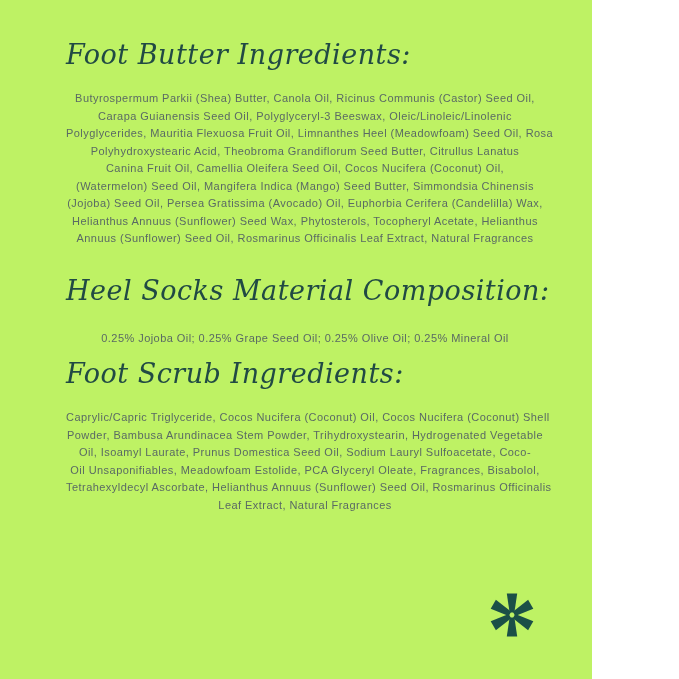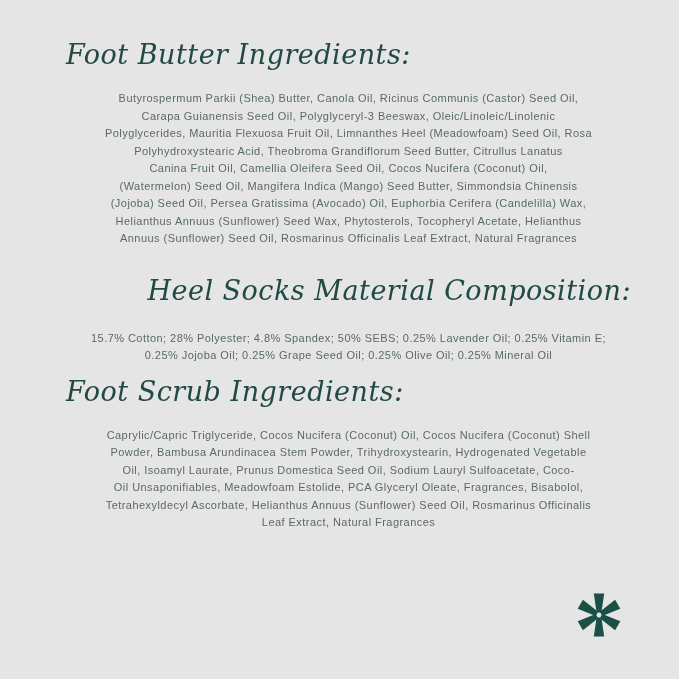--- a/index.html
+++ b/index.html
@@ -1,21 +1,21 @@
 <!DOCTYPE html>
 <html><head>
 <meta charset="utf-8">
 <style>
   * { margin: 0; padding: 0; box-sizing: border-box; }
   html, body { background: #ffffff; }
   .page {
     position: relative;
-    width: 679px;
+    width: 592px;
     height: 679px;
-    background: #e5e5e5;
+    background: #bef264;
     overflow: hidden;
     font-family: "Liberation Sans", sans-serif;
   }
   .content {
     padding: 34px 48px 0 66px;
   }
   .heading {
     font-family: "DejaVu Serif", cursive, serif;
     font-style: italic;
     font-weight: 400;
@@ -64,21 +64,20 @@
         <div class="body-line">(Watermelon) Seed Oil, Mangifera Indica (Mango) Seed Butter, Simmondsia Chinensis</div>
         <div class="body-line">(Jojoba) Seed Oil, Persea Gratissima (Avocado) Oil, Euphorbia Cerifera (Candelilla) Wax,</div>
         <div class="body-line">Helianthus Annuus (Sunflower) Seed Wax, Phytosterols, Tocopheryl Acetate, Helianthus</div>
         <div class="body-line">Annuus (Sunflower) Seed Oil, Rosmarinus Officinalis Leaf Extract, Natural Fragrances</div>
       </div>
     </section>
 
     <section class="section-2">
       <h2 class="heading">Heel Socks Material Composition:</h2>
       <div class="body-block">
-        <div class="body-line">15.7% Cotton; 28% Polyester; 4.8% Spandex; 50% SEBS; 0.25% Lavender Oil; 0.25% Vitamin E;</div>
         <div class="body-line">0.25% Jojoba Oil; 0.25% Grape Seed Oil; 0.25% Olive Oil; 0.25% Mineral Oil</div>
       </div>
     </section>
 
     <section class="section-3">
       <h2 class="heading">Foot Scrub Ingredients:</h2>
       <div class="body-block">
         <div class="body-line">Caprylic/Capric Triglyceride, Cocos Nucifera (Coconut) Oil, Cocos Nucifera (Coconut) Shell</div>
         <div class="body-line">Powder, Bambusa Arundinacea Stem Powder, Trihydroxystearin, Hydrogenated Vegetable</div>
         <div class="body-line">Oil, Isoamyl Laurate, Prunus Domestica Seed Oil, Sodium Lauryl Sulfoacetate, Coco-</div>

